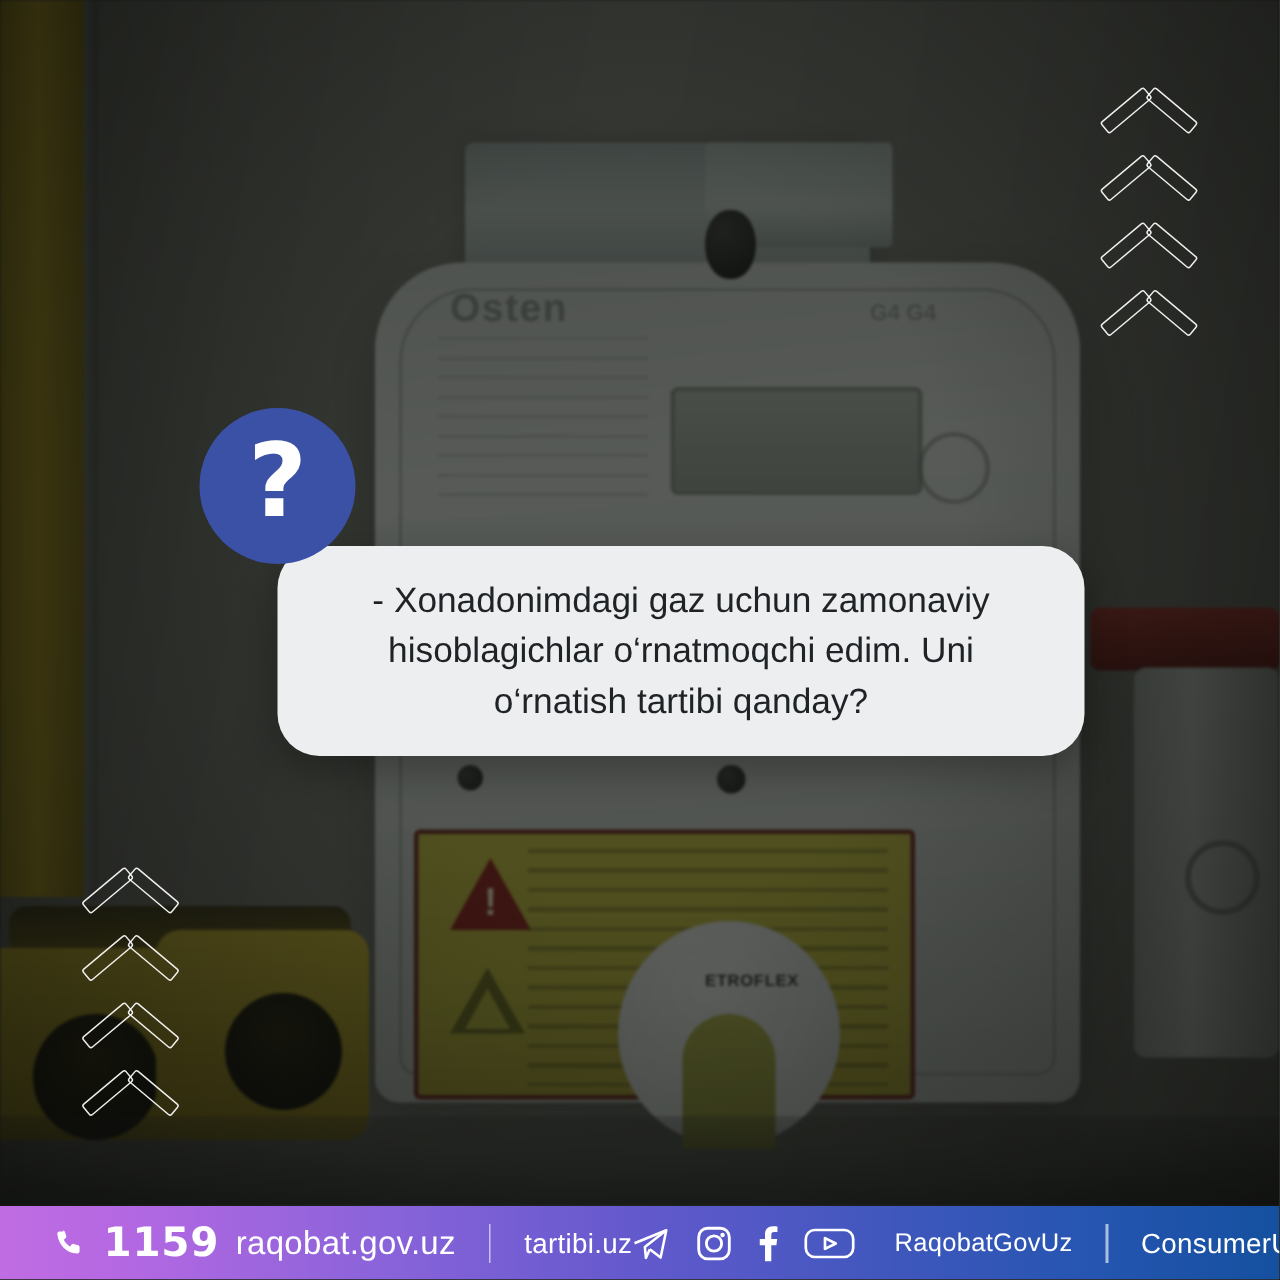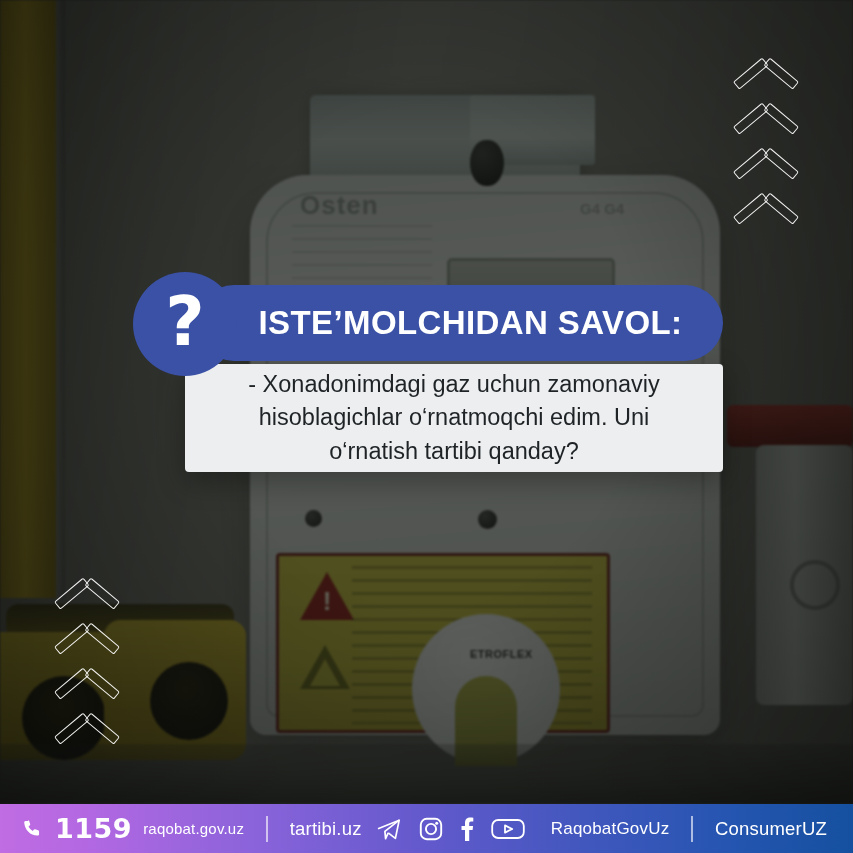--- a/index.html
+++ b/index.html
@@ -252,23 +252,23 @@
     font-size:33px;
     font-weight:700;
     letter-spacing:.4px;
     font-family:"Liberation Sans", sans-serif;
     padding-left:22px;
   }
 
   
   .body-card {
     position:absolute; left:185px; top:364px;
-    width:538px; height:108px;
+    width:538px; height:140px;
     background:#eceef0;
-    border-radius:4px;
+    border-radius:28px;
     z-index:2;
     display:flex; align-items:center; justify-content:center;
     box-shadow:0 10px 28px rgba(0,0,0,.30);
   }
   .body-card p {
     color:#1f2326;
     font-size:23.5px;
     line-height:1.42;
     text-align:center;
     padding:0 30px;
@@ -276,29 +276,29 @@
   }
 
   
   .footer {
     position:absolute; left:0; bottom:0;
     width:853px; height:49px;
     background:linear-gradient(90deg,#c06ce2 0%, #b368e2 10%, #8a63da 30%, #6259cc 50%, #3f57bd 70%, #2455b0 86%, #15509f 100%);
     display:flex; align-items:center;
     z-index:5;
   }
-  .f-left { display:flex; align-items:center; padding-left:22px; }
+  .f-left { display:flex; align-items:center; padding-left:36px; }
   .f-right { display:flex; align-items:center; margin-left:auto; padding-right:26px; }
 
   .phone-icon { width:22px; height:24px; margin-right:11px; display:block; }
   .f-num {
     color:#fff; font-size:27px; font-weight:700; letter-spacing:.5px;
     font-family:"DejaVu Sans", sans-serif; margin-right:11px;
   }
-  .f-site { color:#fff; font-size:15px; letter-spacing:.2px;text-align:right; }
+  .f-site { color:#fff; font-size:22px; letter-spacing:.2px;text-align:right; }
   .f-div {
     width:1.6px; height:26px; background:rgba(255,255,255,.62);
     margin:0 22px;
   }
   .f-site2 { color:#fff; font-size:18.5px; letter-spacing:.2px; }
 
   .soc { display:flex; align-items:center; gap:17px; margin-right:26px; }
   .soc svg { display:block; }
   .f-handle { color:#fff; font-size:17px; letter-spacing:.2px; }
   .f-handle2 { color:#fff; font-size:18.5px; letter-spacing:.2px; }
@@ -361,23 +361,20 @@
     <div class="chev"></div>
     <div class="chev"></div>
     <div class="chev"></div>
     <div class="chev"></div>
   </div>
 
   <div class="body-card">
     <p>- Xonadonimdagi  gaz uchun zamonaviy hisoblagichlar o‘rnatmoqchi edim. Uni o‘rnatish tartibi qanday?</p>
   </div>
 
-  <div class="header-pill">
-    <div class="title">ISTE’MOLCHIDAN SAVOL:</div>
-  </div>
 
   <div class="q-badge">
     <span>?</span>
   </div>
 
   <div class="footer">
     <div class="f-left">
       <svg class="phone-icon" viewBox="0 0 24 24">
         <path d="M6.6 2.5c.6 0 1.1.4 1.3 1l1 3.1c.2.6 0 1.2-.5 1.6l-1.3 1c.9 2 2.6 3.8 4.7 4.9l1-1.3c.4-.5 1-.7 1.6-.5l3.2 1c.6.2 1 .7 1 1.3v3.1c0 .9-.8 1.6-1.7 1.5C9.4 19.4 3.1 13.1 2.4 4.9c-.1-.9.6-1.7 1.5-1.7h2.7z" fill="#ffffff"></path>
       </svg>

